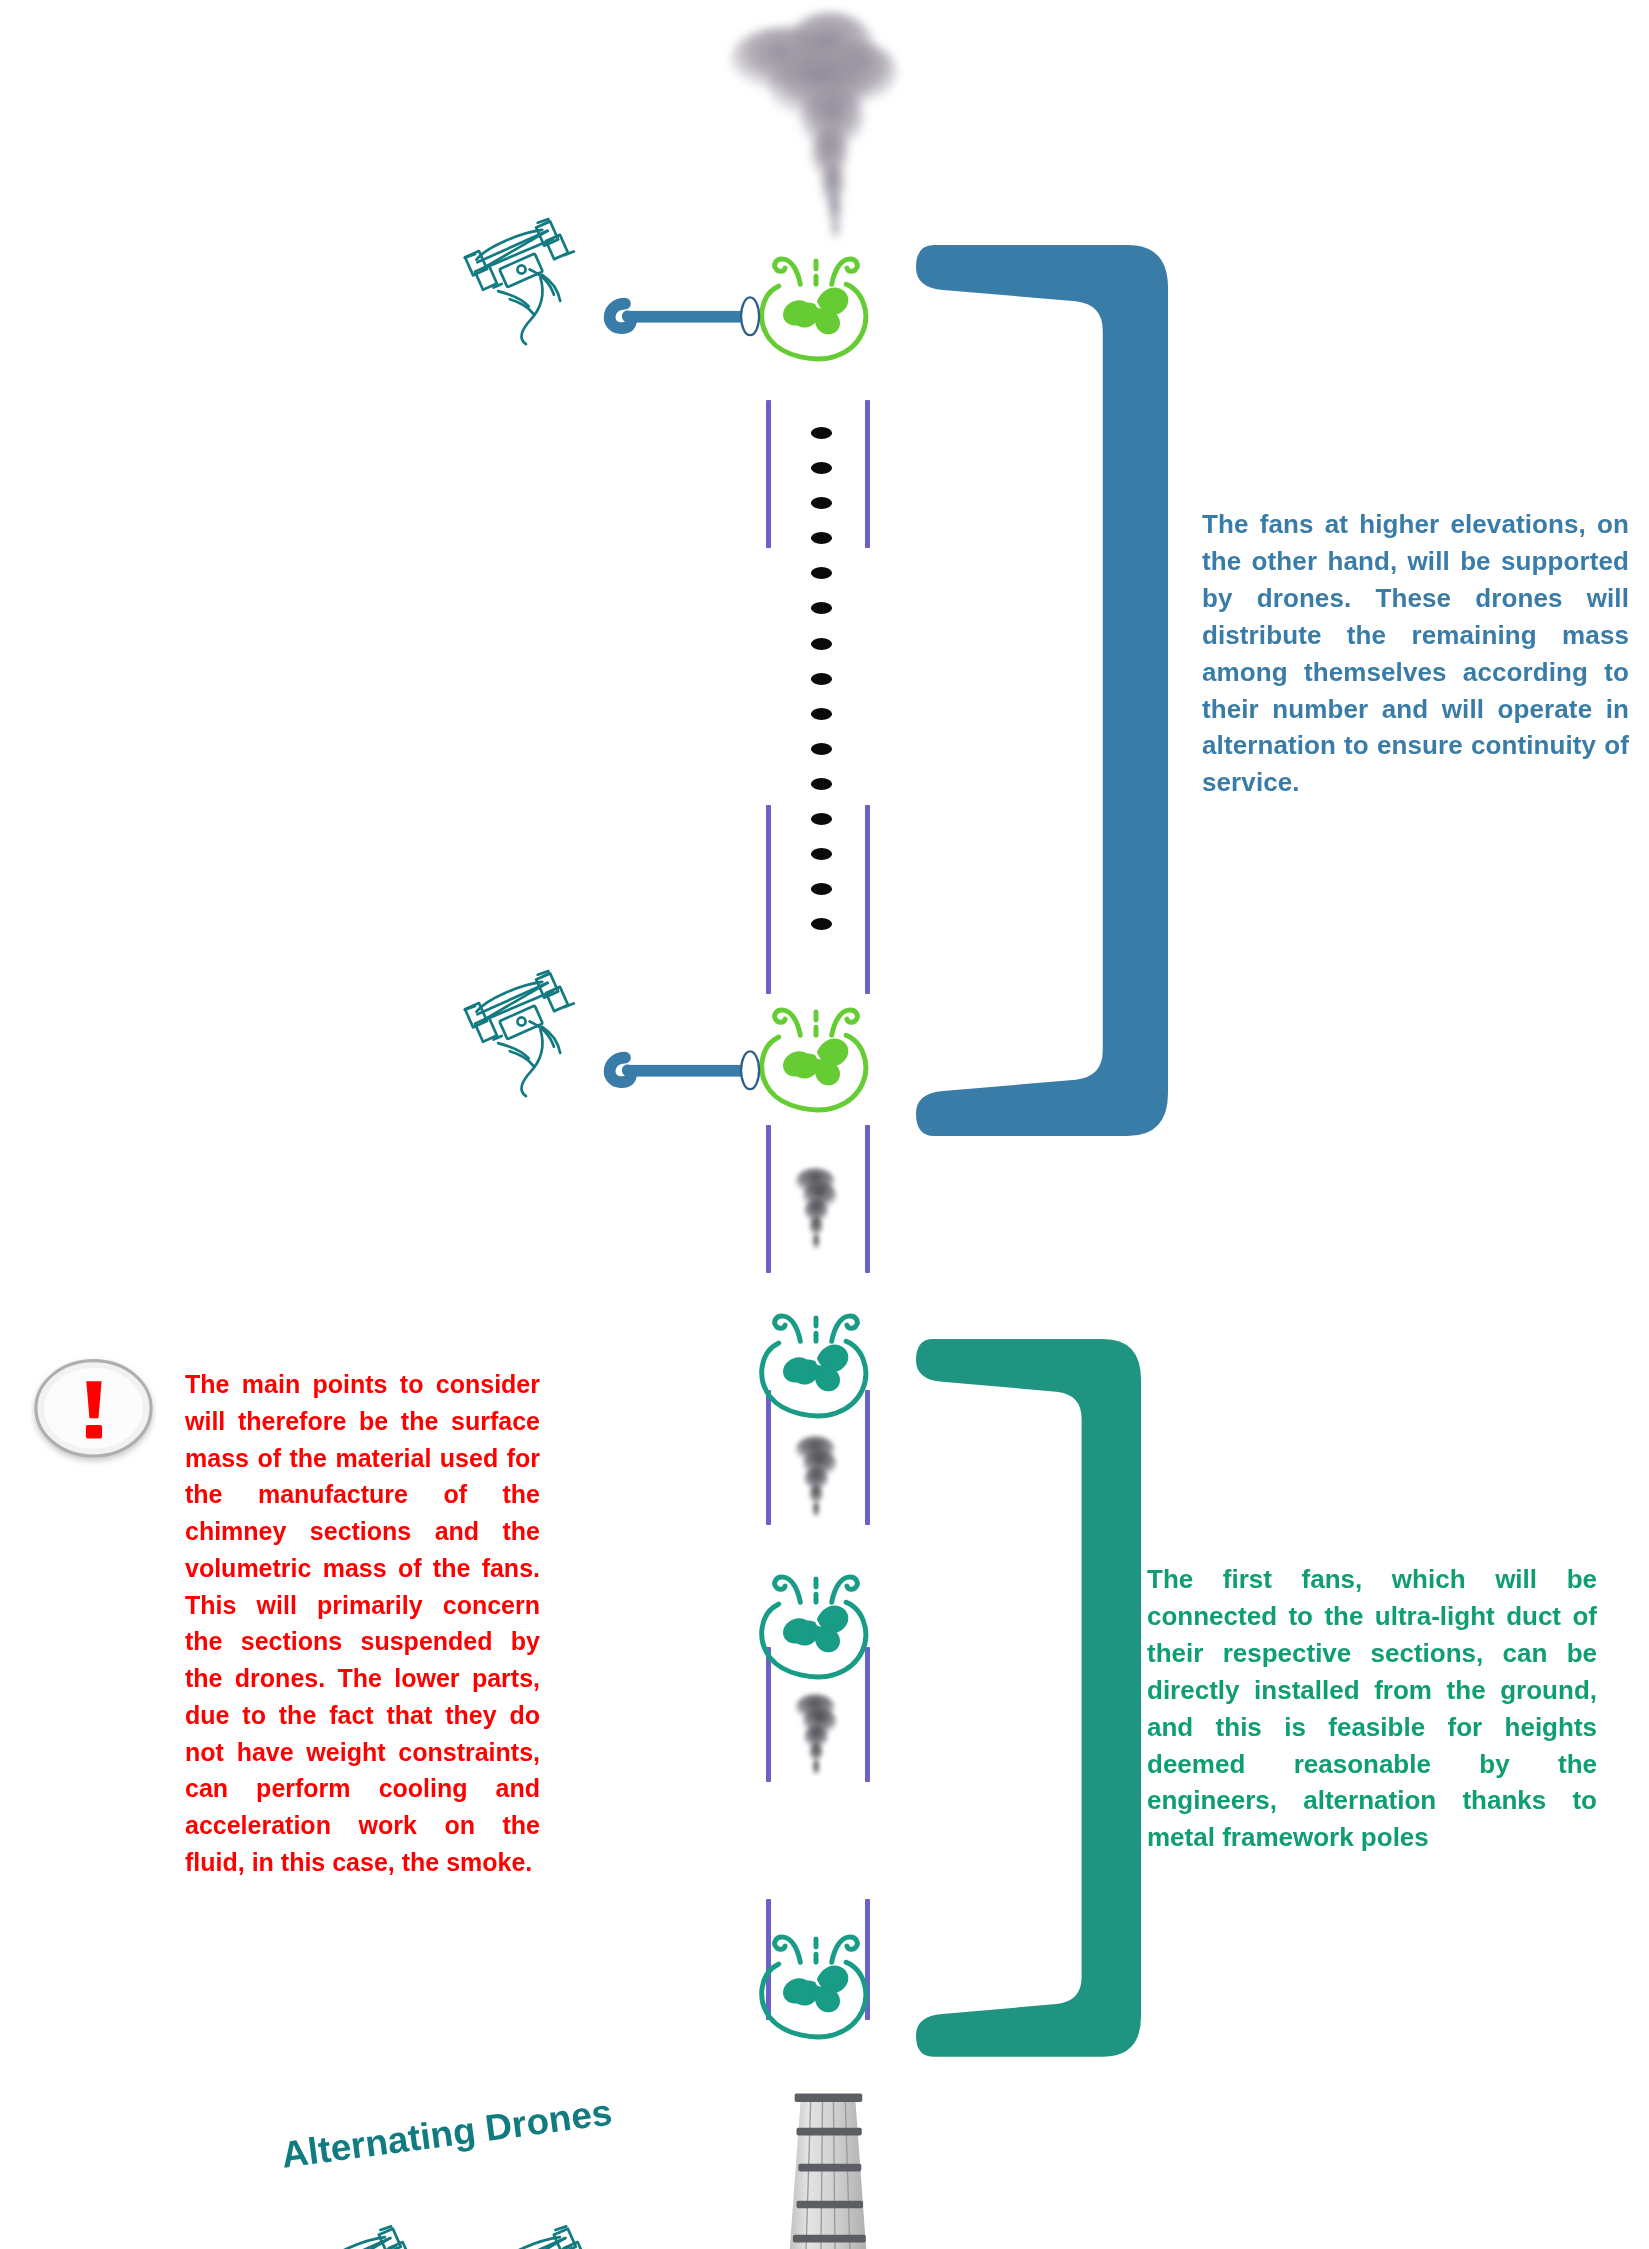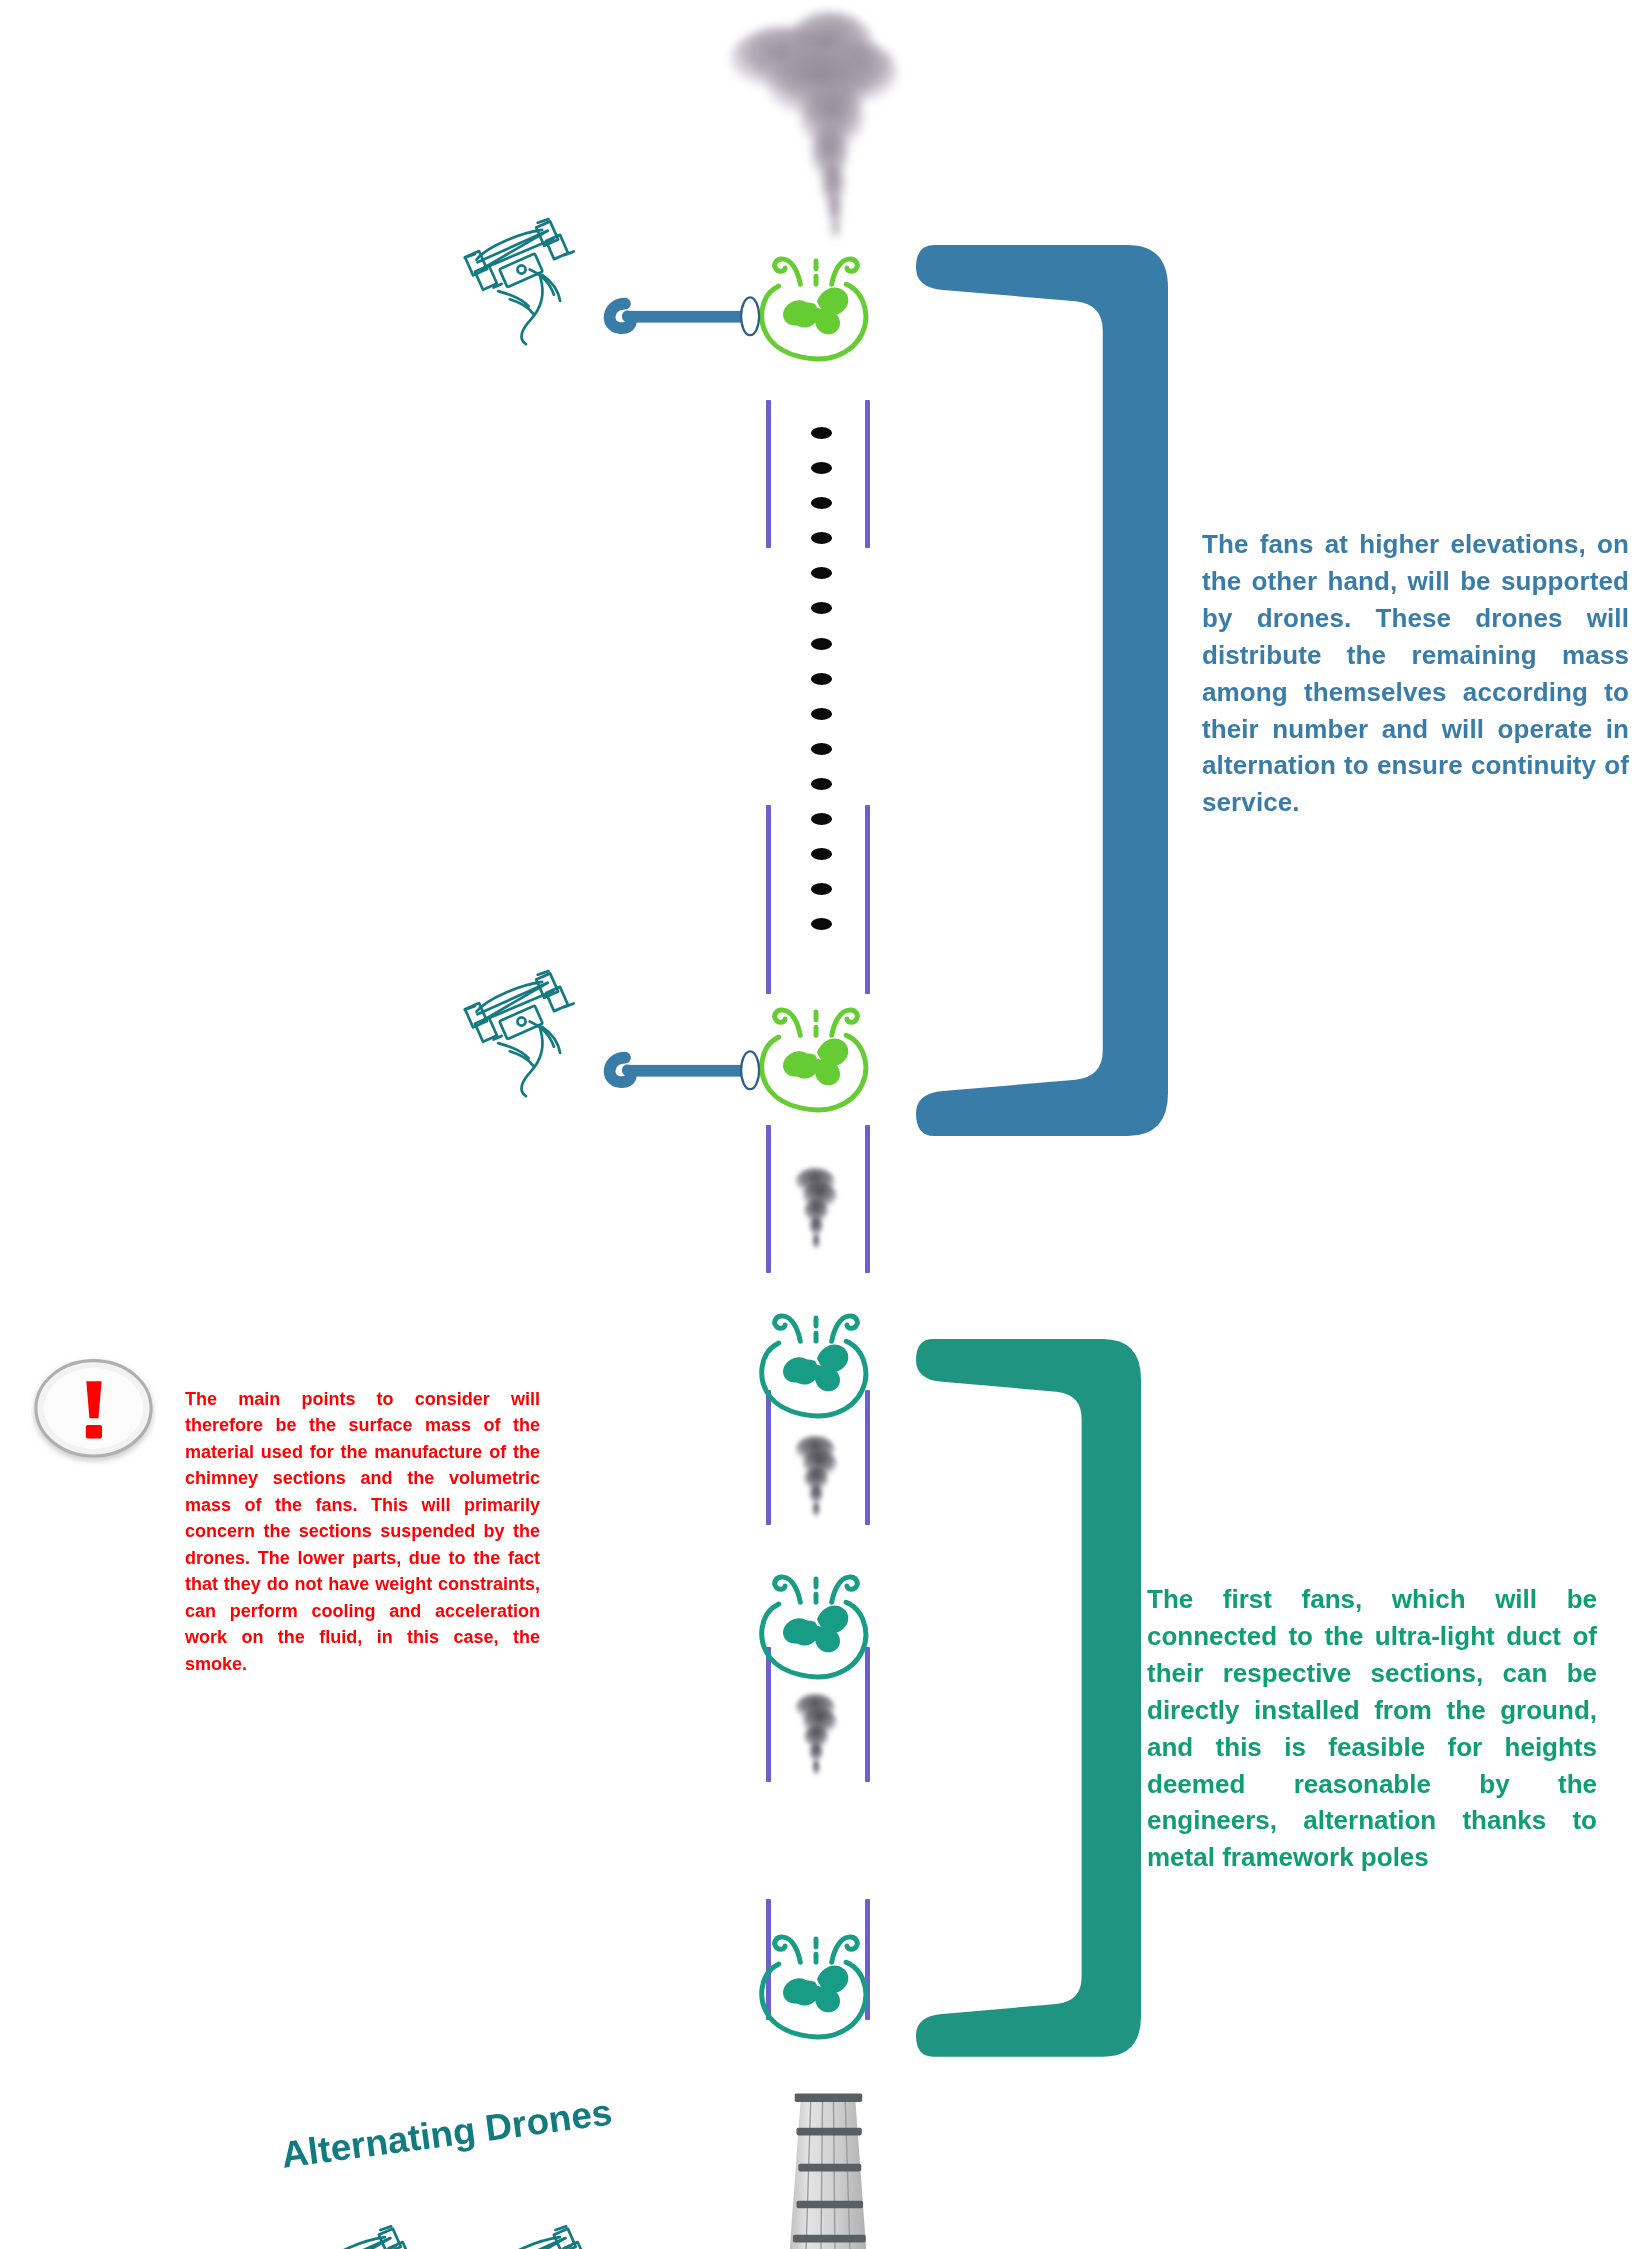--- a/index.html
+++ b/index.html
@@ -15,21 +15,20 @@
     background: #ffffff;
     overflow: hidden;
   }
 
   
   .txt-block {
     position: absolute;
     text-align: justify;
     font-weight: 700;
     line-height: 1.42;
-    margin-top: 20px;
   }
   #blue-text {
     left: 1202px;
     top: 506px;
     width: 427px;
     color: #3A7CA8;
     font-size: 26px;
     letter-spacing: 0.1px;
   }
   #green-text {
@@ -37,21 +36,21 @@
     top: 1561px;
     width: 450px;
     color: #0E9E72;
     font-size: 26px;
   }
   #red-text {
     left: 185px;
     top: 1366px;
     width: 355px;
     color: #FF0000;
-    font-size: 18px;
+    font-size: 25px;
     line-height: 1.47;
   }
 
   
   .bracket {
     position: absolute;
   }
   #blue-bracket { left: 916px; top: 245px; width: 252px; height: 891px; }
   #green-bracket { left: 916px; top: 1339px; width: 225px; height: 718px; }
 

